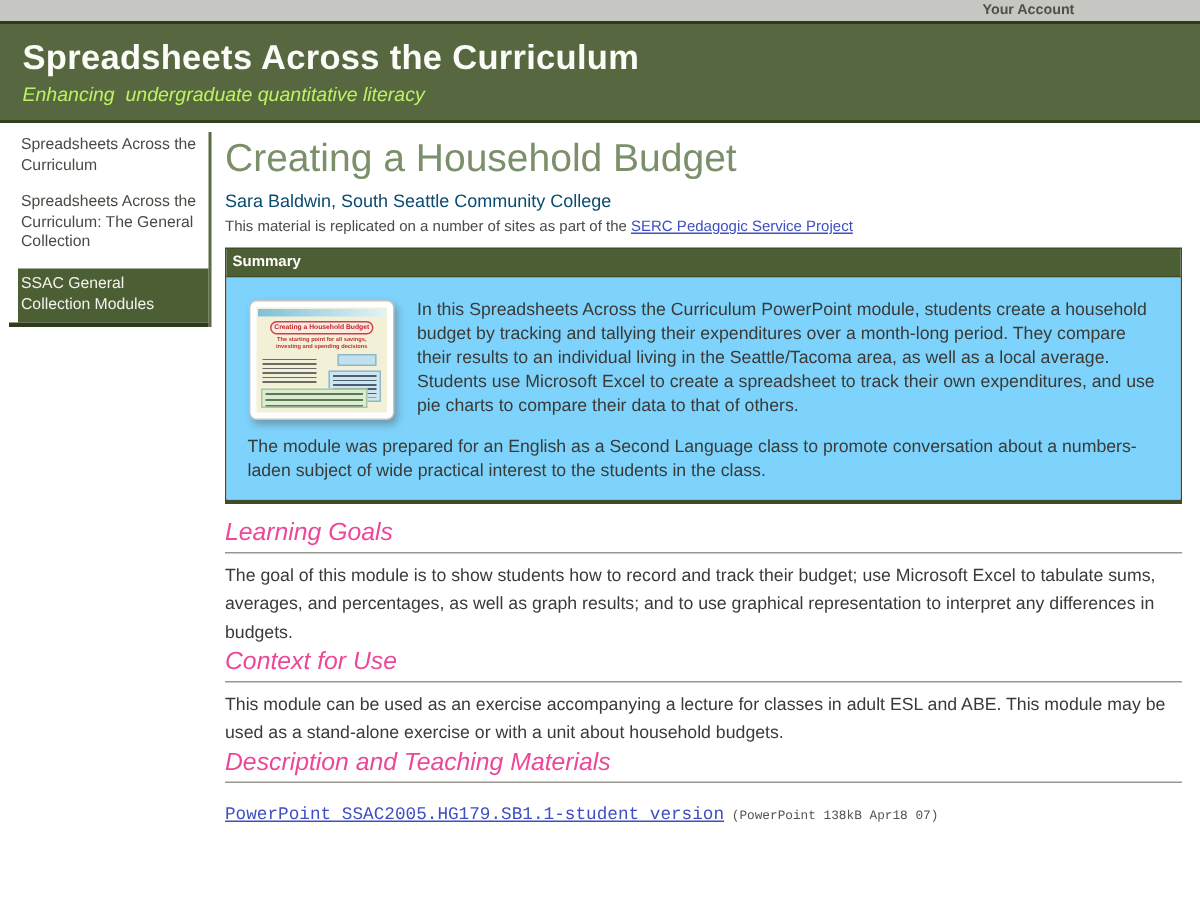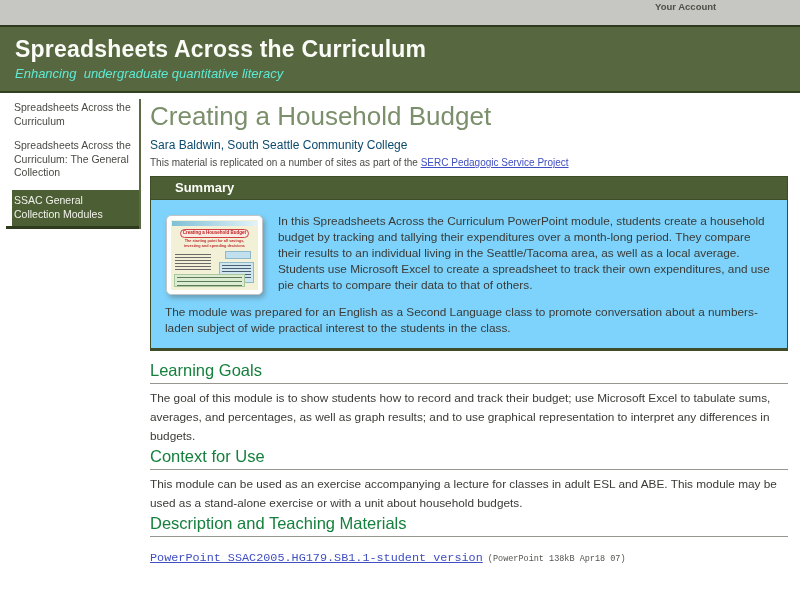--- a/index.html
+++ b/index.html
@@ -1,49 +1,49 @@
 <!DOCTYPE html>
 <html><head>
 <meta charset="utf-8">
 <style>
   * { box-sizing: border-box; margin: 0; padding: 0; }
   html, body { width: 800px; height: 600px; overflow: hidden; background: #fff;
     font-family: "Liberation Sans", sans-serif; }
 
   
-  .topbar { height: 25px; background: #c6c6c2; position: relative; }
+  .topbar { height: 14px; background: #c6c6c2; position: relative; }
   .topbar a { position: absolute; left: 655px; top: 1px; font-size: 9.5px; font-weight: bold;
     color: #4f5048; text-decoration: none; }
 
   
   .banner { height: 68px; background: #576840; border-top: 2px solid #2d3a1e;
     border-bottom: 2px solid #33401f; padding: 9px 0 0 15px; }
   .banner h1 { color: #fbfbf7; font-size: 23px; font-weight: bold; letter-spacing: 0.2px; }
-  .banner .sub { color: #5eead4; font-size: 13px; font-style: italic; margin-top: 3px;
+  .banner .sub { color: #bef264; font-size: 13px; font-style: italic; margin-top: 3px;
     white-space: pre-wrap; }
 
   
   .page { display: flex; align-items: flex-start; padding-top: 6px; }
   .sidebar { width: 141px; flex: 0 0 141px; border-right: 2px solid #5a6a45; padding-top: 2px; }
   .nav-item { display: block; font-size: 10.5px; line-height: 1.32; color: #4a4a44;
     text-decoration: none; margin: 0 0 10px 12px; padding: 0 6px 0 2px; }
   .nav-item.selected { background: #4c5e33; color: #f2f2ec; margin-bottom: 0;
     padding: 4px 13px 4px 2px; }
   .nav-shadow { height: 3px; background: #2e3b1d; margin-left: 6px; }
 
   .main { flex: 1 1 auto; padding: 0 12px 0 9px; }
   .page-title { color: #7b8f6b; font-size: 26px; font-weight: normal; margin: 2px 0 6px; }
   .author { font-size: 12px; color: #0c4a6e; margin-bottom: 5px; }
   .note { font-size: 10px; color: #4b4b47; margin-bottom: 8px; }
   a.blue { color: #3f4ec2; text-decoration: underline; }
 
   
   .summary-box { border: 1px solid #3e4c27; border-bottom: 3px solid #3e4c27; margin: 4px 0 10px; }
-  .summary-head { background: #4c5e33; color: #fdfdfa; font-size: 13px; font-weight: bold;
-    padding: 3px 24px 4px; border-bottom: 1px solid #3e4c27; }
+  .summary-head { background: #4c5e33; color: #fdfdfa; font-size: 10px; font-weight: bold;
+    padding: 3px 4px 4px; border-bottom: 1px solid #3e4c27; }
   .summary-body { padding: 13px 14px 12px; font-size: 11.8px; line-height: 16px; color: #3a3a36;
     overflow: hidden; background: #7dd3fc; }
   .summary-body p.p2 { clear: both; margin-top: 11px; }
 
   
   .thumb { width: 97px; height: 80px; background: #fff; border: 1px solid #c4c4c4;
     border-radius: 5px; box-shadow: 2px 3px 5px rgba(90,90,90,.45); padding: 4px;
     float: left; margin: 2px 15px 4px 1px; cursor: pointer; }
   .thumb-slide { width: 100%; height: 100%; background: #f3f0d8; position: relative;
     overflow: hidden; }
@@ -61,22 +61,22 @@
     background: #bfe0ec; border: 1px solid #8fb8c8; }
   .t-rightbig { position: absolute; right: 4px; top: 42px; width: 35px; height: 21px;
     background: #cfe6ef; border: 1px solid #8fb8c8; }
   .t-rightbig .t-lines-in, .t-green .t-lines-in { margin: 2px;
     background: repeating-linear-gradient(#4a5e74 0 1px, transparent 1px 3px); height: 80%; }
   .t-green { position: absolute; left: 3px; bottom: 3px; width: 82%; height: 13px;
     background: #dcecd2; border: 1px solid #a8c79a; }
   .t-green .t-lines-in { background: repeating-linear-gradient(#5b7a55 0 1px, transparent 1px 4px); }
 
   
-  .section-heading { font-size: 16.5px; font-weight: normal; color: #15803d;
-    border-bottom: 1px solid #97978f; padding-bottom: 3px; margin: 1px 0 5px; }
+  .section-heading { font-size: 16.5px; font-weight: normal; color: #ec4899;
+    border-bottom: 1px solid #97978f; padding-bottom: 3px; margin: 1px 0 5px; font-style: italic; }
   .body-text { font-size: 11.8px; line-height: 19px; color: #3a3a36; }
   .file-line { margin: 13px 0 3px; font-size: 11.8px; line-height: 17px; font-family: Liberation Mono, monospace; }
   .file-info { font-size: 8.5px; color: #55554f; }
 </style>
 </head>
 <body>
 
 <div class="topbar">
   <a href="#">Your Account</a>
 </div>

